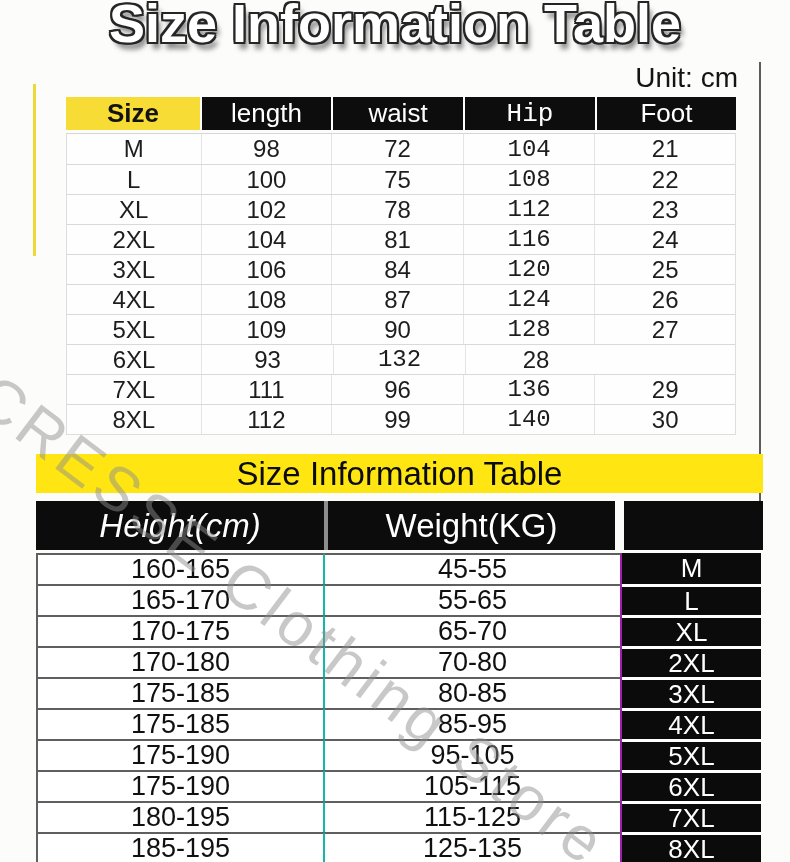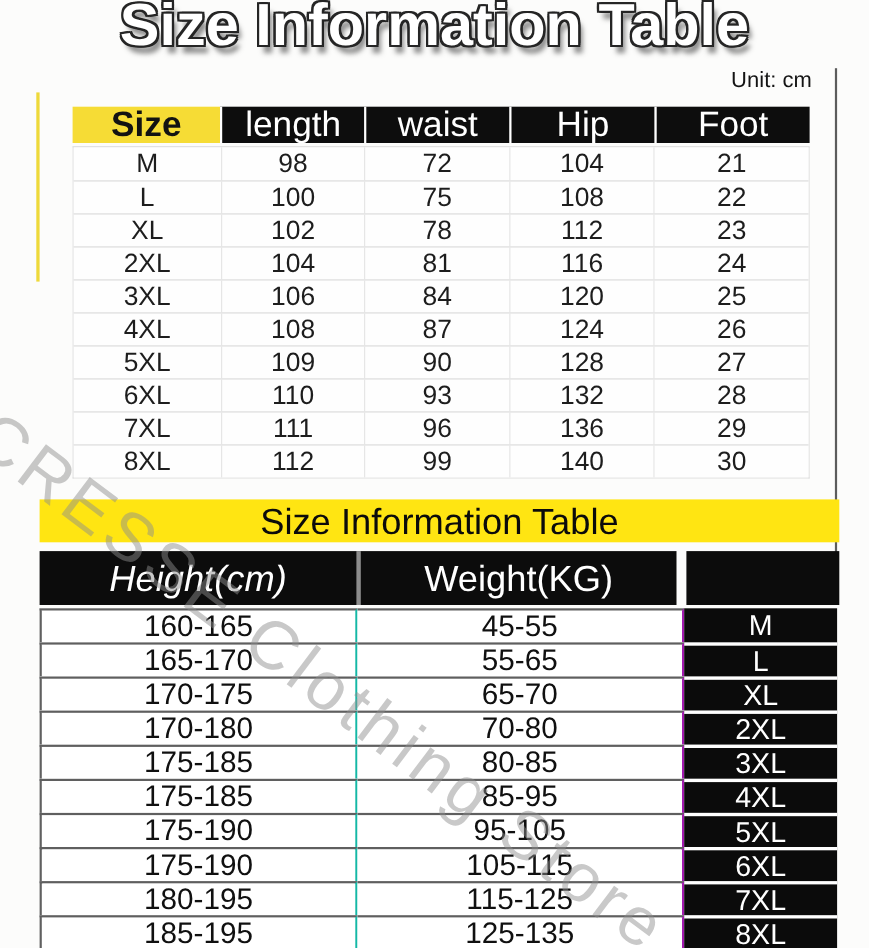--- a/index.html
+++ b/index.html
@@ -15,32 +15,32 @@
     font-size:54px;font-weight:700;color:#ffffff;letter-spacing:0px;
     text-shadow:
       -2px -2px 0 #252525, 2px -2px 0 #252525,
       -2px 2px 0 #252525, 2px 2px 0 #252525,
       -2px 0 0 #252525, 2px 0 0 #252525,
       0 -2px 0 #252525, 0 2px 0 #252525,
       4px 7px 5px rgba(50,50,50,.55);
   }
   .unit{
     position:absolute;top:62px;left:0;width:738px;text-align:right;
-    font-size:20px;font-weight:500;color:#141414;
+    font-size:28px;font-weight:500;color:#141414;
   }
   .stripe-left{position:absolute;left:33px;top:84px;width:3px;height:172px;background:#eed93a;}
   .stripe-right{position:absolute;left:759px;top:62px;width:2px;height:458px;background:#5c5c5c;}
 
   
   .t1{position:absolute;left:66px;top:97px;width:670px;}
   .t1-head{display:flex;height:33px;}
-  .t1h{display:flex;align-items:center;justify-content:center;font-size:32px;}
+  .t1h{display:flex;align-items:center;justify-content:center;font-size:26px;}
   .t1h.black{background:#0d0d0d;color:#ffffff;border-left:2px solid #ffffff;font-weight:500;}
   .t1h.size-th{background:#f6dc35;color:#121212;font-weight:600;}
-  .t1 .c0{width:134px;}.t1 .c1{width:131px;}.t1 .c2{width:132px;}.t1 .c3{width:132px;}.t1 .c4{width:141px;}
+  .t1 .c0{width:134px;}.t1 .c1{width:131px;}.t1 .c2{width:132px;}.t1 .c3{width:132px;font-family:Liberation Mono, monospace;}.t1 .c4{width:141px;}
   .t1-body{margin-top:3px;border:1px solid #dedede;border-top:1px solid #d6d6d6;}
   .t1-row{display:flex;height:30px;border-top:1px solid #d9d9d9;background:#fefefe;}
   .t1-row:first-child{border-top:none;}
   .t1-cell{display:flex;align-items:center;justify-content:center;
     font-size:24px;color:#1d1d1d;border-left:1px solid #e4e4e4;}
   .t1-cell.c0{border-left:none;}
 
   
   .band{
     position:absolute;left:36px;top:454px;width:727px;height:39px;
@@ -138,21 +138,20 @@
         </div>
         <div class="t1-row">
           <div class="t1-cell c0">5XL</div>
           <div class="t1-cell c1">109</div>
           <div class="t1-cell c2">90</div>
           <div class="t1-cell c3">128</div>
           <div class="t1-cell c4">27</div>
         </div>
         <div class="t1-row">
           <div class="t1-cell c0">6XL</div>
-          <div class="t1-cell c1">110</div>
           <div class="t1-cell c2">93</div>
           <div class="t1-cell c3">132</div>
           <div class="t1-cell c4">28</div>
         </div>
         <div class="t1-row">
           <div class="t1-cell c0">7XL</div>
           <div class="t1-cell c1">111</div>
           <div class="t1-cell c2">96</div>
           <div class="t1-cell c3">136</div>
           <div class="t1-cell c4">29</div>

